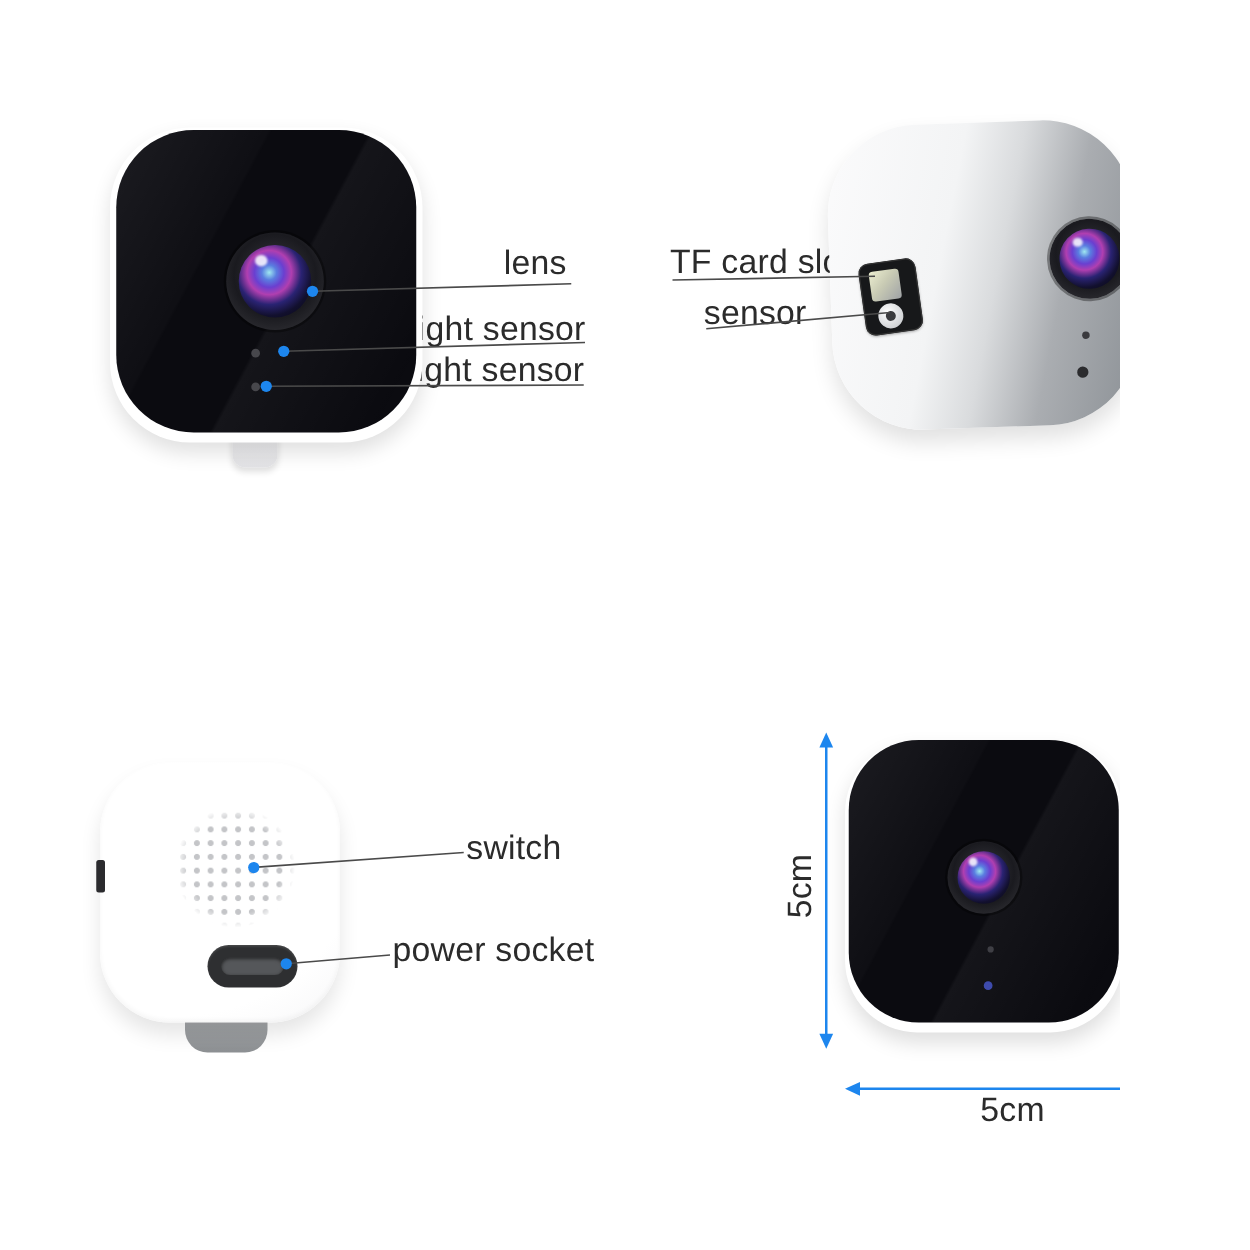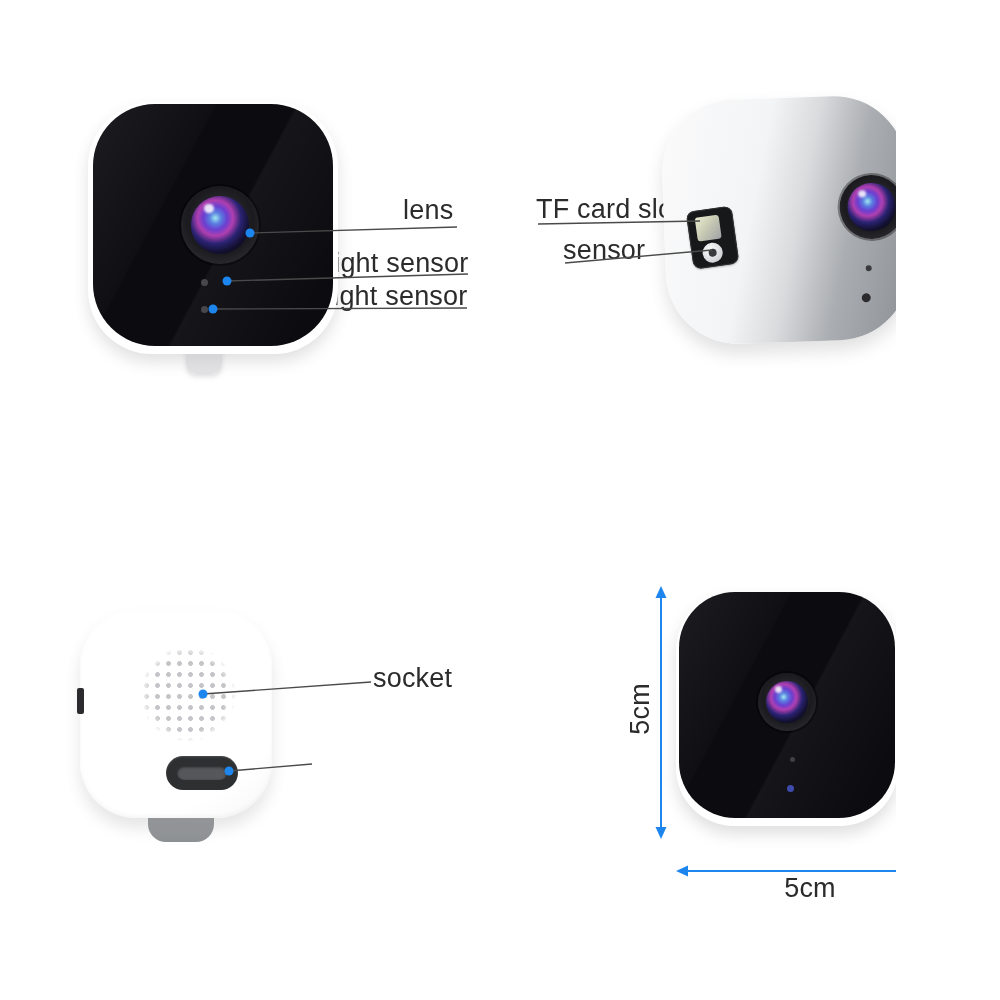--- a/index.html
+++ b/index.html
@@ -167,17 +167,18 @@
     <line class="dim-line" x1="686" y1="871" x2="906" y2="871"></line>
     <polygon class="dim-arrow" points="676,871 688,865.5 688,876.5"></polygon>
     <polygon class="dim-arrow" points="916,871 904,865.5 904,876.5"></polygon>
   </svg>
 
   <div class="label" style="left:403px; top:196px;">lens</div>
   <div class="label" style="left:328px; top:249px;">light sensor</div>
   <div class="label" style="left:327px; top:282px;">light sensor</div>
   <div class="label" style="left:536px; top:195px;">TF card slot</div>
   <div class="label" style="left:563px; top:236px;">sensor</div>
-  <div class="label" style="left:373px; top:664px;">socket</div>
+  <div class="label" style="left:373px; top:664px;">switch</div>
+  <div class="label" style="left:314px; top:746px;">power socket</div>
   <div class="label rot" style="left:611px; top:694px; width:60px;">5cm</div>
   <div class="label" style="left:780px; top:874px; width:60px; text-align:center;">5cm</div>
 
 </div>
 
 </body></html>

